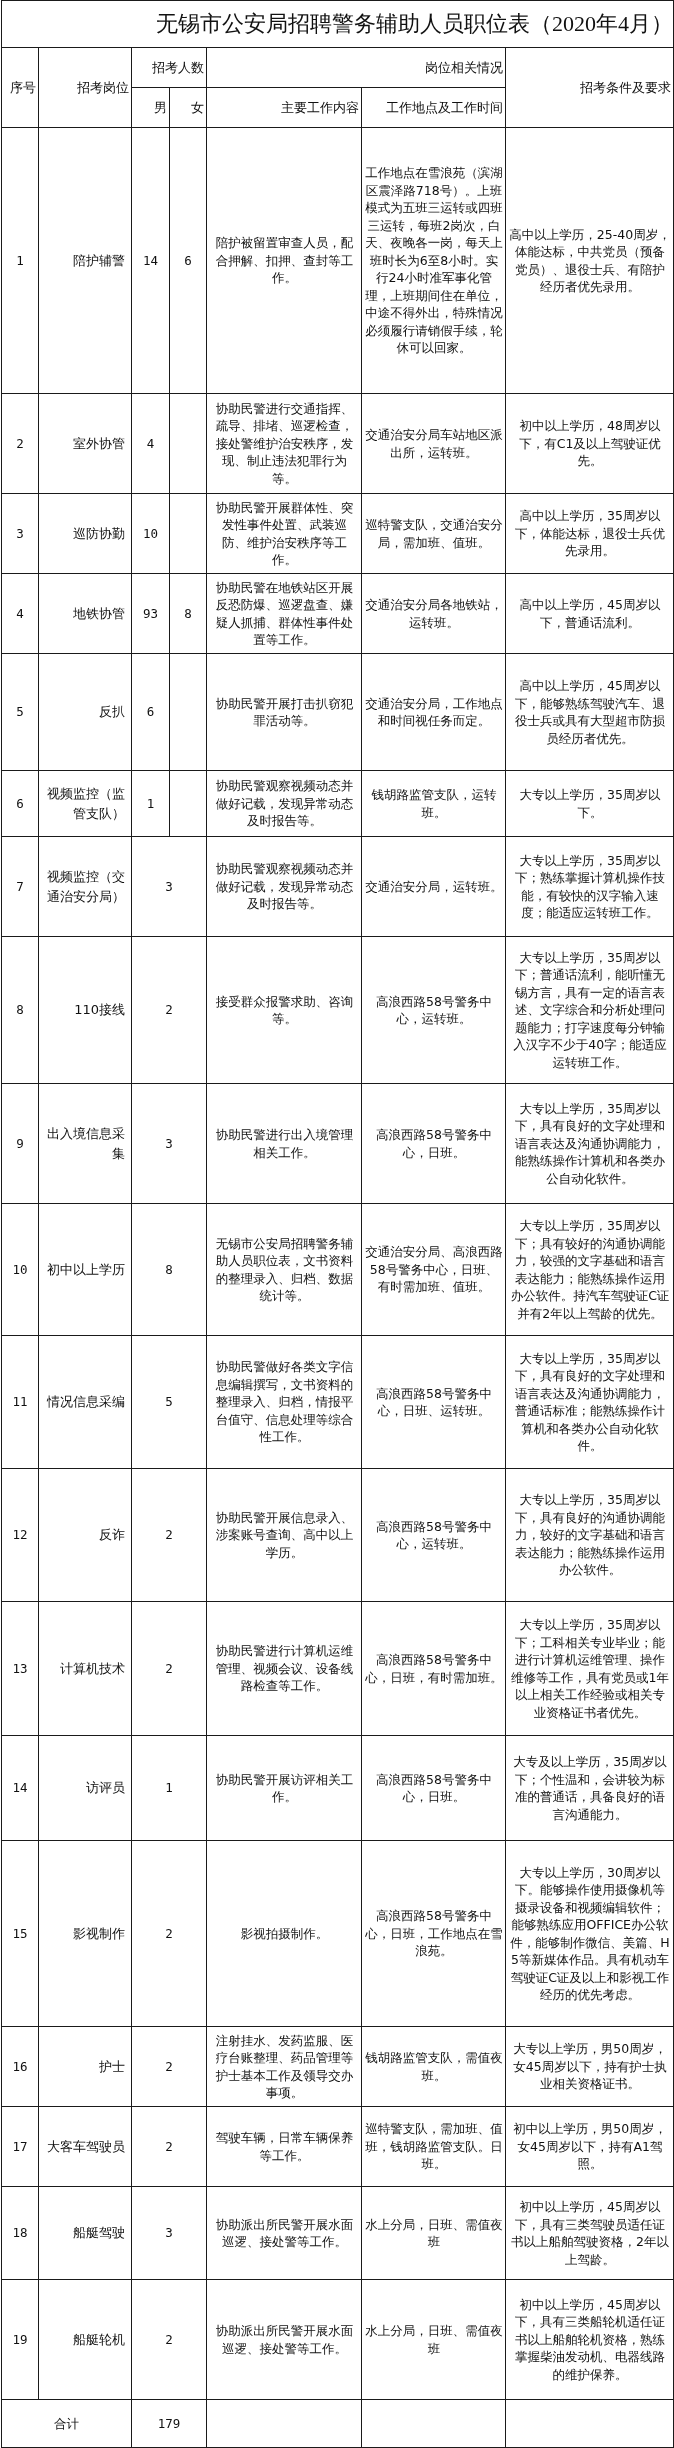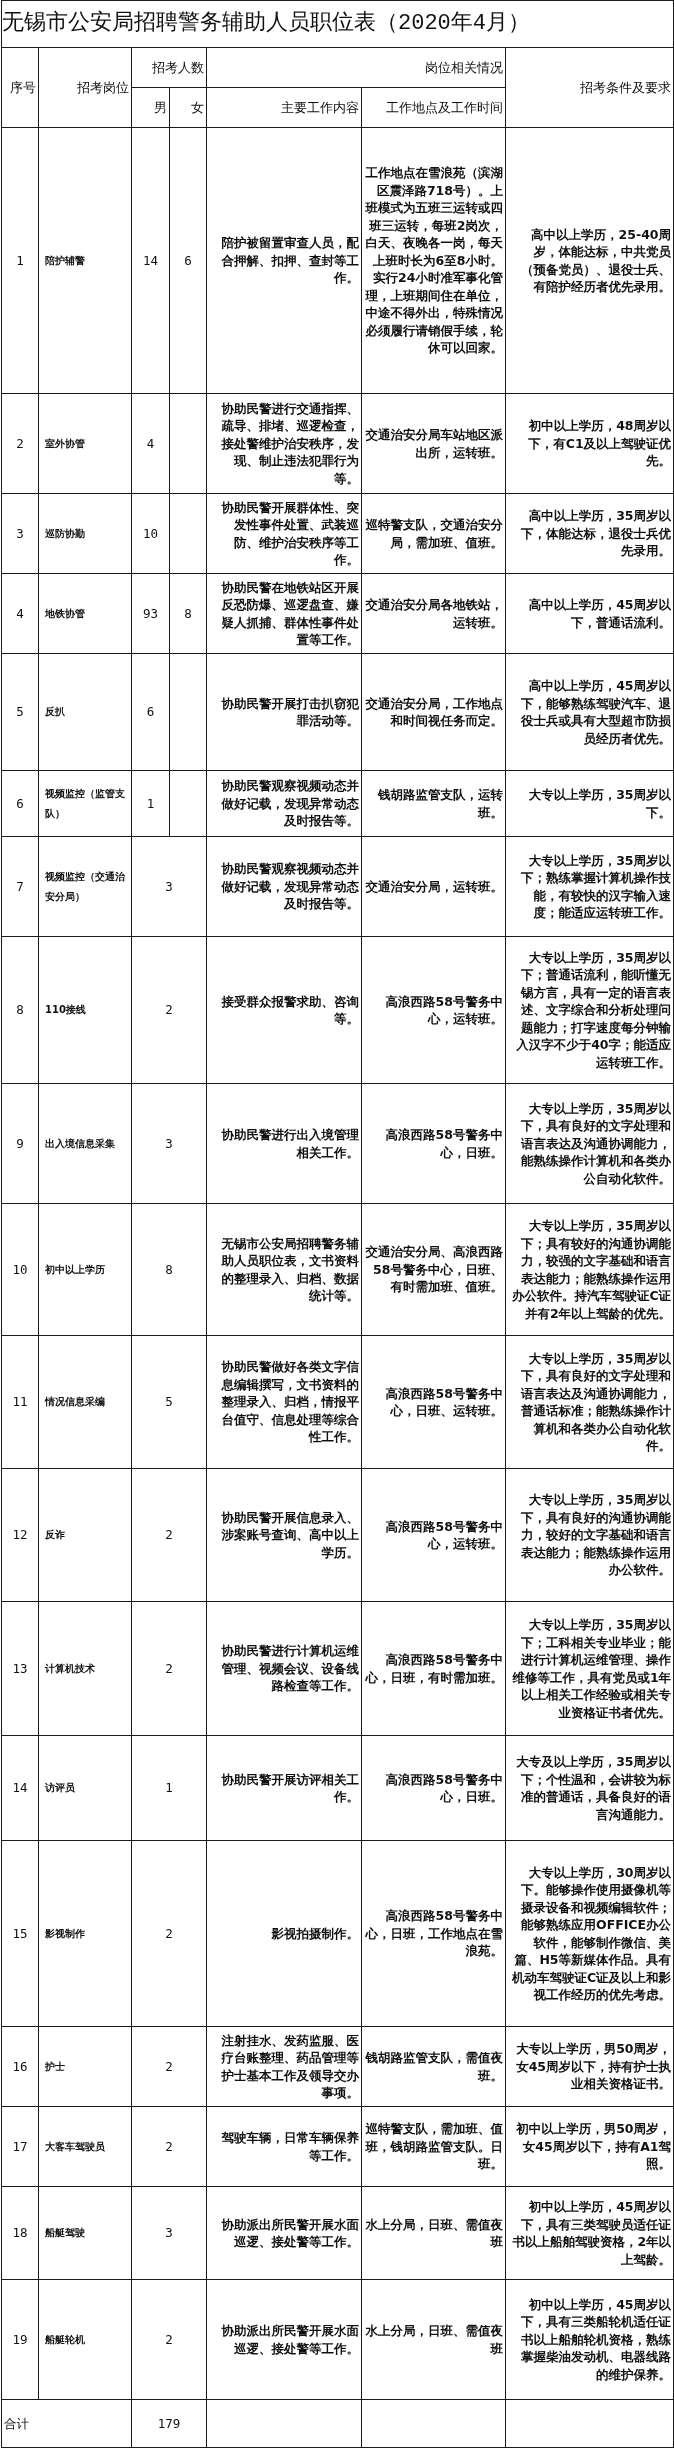--- a/index.html
+++ b/index.html
@@ -1,24 +1,24 @@
 <!DOCTYPE html>
 <html><head>
 <meta charset="utf-8">
 <style>
   html, body { margin:0; padding:0; background:#ffffff; }
   body { width:674px; height:2448px; overflow:hidden; font-family:"DejaVu Sans", "Liberation Sans", sans-serif; color:#111; }
   table { border-collapse:collapse; table-layout:fixed; width:672px; margin-left:1px; }
   td { border:1.5px solid #1a1a1a; padding:0 2px; font-size:12.5px; line-height:17.5px; vertical-align:middle; overflow:hidden; word-break:break-all; }
-  .title { font-size:22px; text-align:left; height:46px; padding:0; letter-spacing:0px; font-family:Liberation Mono, monospace; }
+  .title { font-size:22px; text-align:right; height:46px; padding:0; letter-spacing:0px; font-family:Liberation Serif, serif; }
   .hd { text-align:right; font-size:13px; }
-  .c { }
+  .c { text-align:center; }
   .num { text-align:center; font-family:"DejaVu Sans Mono", "Liberation Mono", monospace; font-size:12.5px; }
-  .txt { text-align:right; padding-left:3px;font-weight:bold; }
-  .name { text-align:left; font-size:10px; line-height:20px; padding:0 6px;font-weight:bold; }
+  .txt { text-align:center; padding-left:3px; }
+  .name { text-align:right; font-size:13px; line-height:20px; padding:0 6px; }
 </style>
 </head>
 <body>
 
 <table>
   <colgroup>
     <col style="width:37px">
       <col style="width:93px">
       <col style="width:38px">
       <col style="width:37px">

